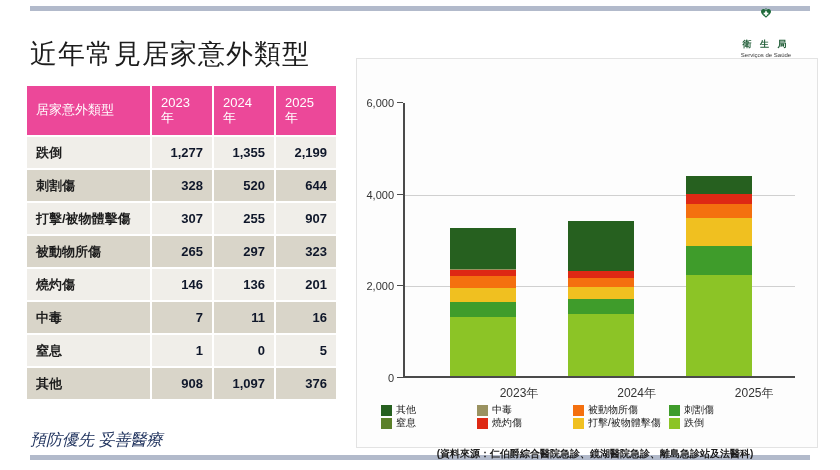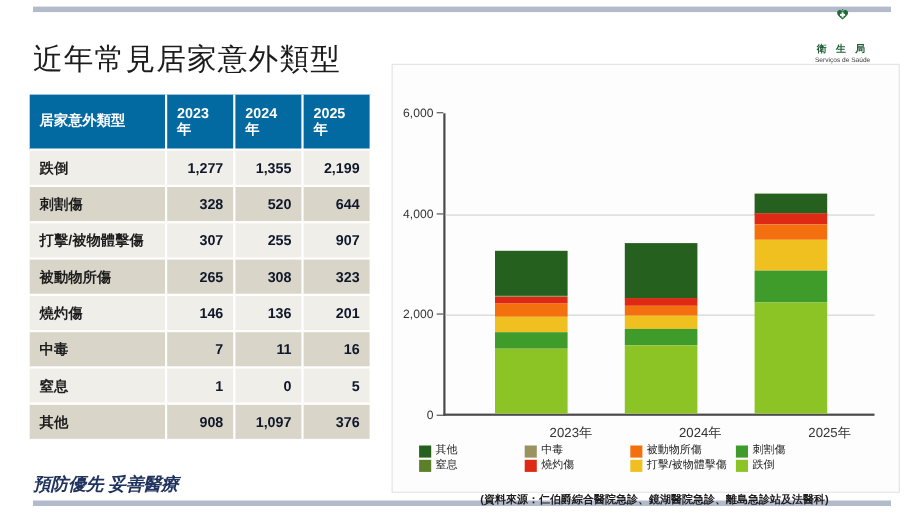--- a/index.html
+++ b/index.html
@@ -43,35 +43,35 @@
   }
 
   
   .table-wrap { position: absolute; left: 27px; top: 86px; width: 310px; }
   table.data { border-collapse: collapse; width: 310px; table-layout: fixed; }
   table.data th, table.data td {
     height: 33px; font-size: 13px; padding: 0 9px;
     border-right: 2px solid #ffffff; border-bottom: 2px solid #ffffff;
   }
   table.data th {
-    background: #0369a1; color: #ffffff; font-weight: 700;
+    background: #ec4899; color: #ffffff; font-weight: 400;
     text-align: left; height: 50px; line-height: 1.15; vertical-align: middle;
   }
   table.data th.yr { text-align: left; padding-left: 9px; }
   table.data td.cat { text-align: left; font-weight: 700; color: #1d1d1d; }
   table.data td.num { text-align: right; font-weight: 700; color: #0f172a; }
   tr.odd td { background: #f0eee9; }
   tr.even td { background: #d9d5c9; }
   tr.total td { background: #cdc9bb; }
   col.c0 { width: 124px; } col.c1, col.c2, col.c3 { width: 62px; }
 
   
   .slogan {
     position: absolute; left: 30px; top: 430px;
-    font-size: 16px; font-weight: 700; font-style: italic;
+    font-size: 16px; font-weight: 400; font-style: italic;
     color: #20335e; white-space: nowrap;
   }
 
   
   .chart-panel {
     position: absolute; left: 356px; top: 58px; width: 462px; height: 390px;
     background: #fdfdfd; border: 1px solid #e3e3e3;
   }
   .plot {
     position: absolute; left: 46px; top: 44px; width: 392px; height: 275px;
@@ -190,21 +190,21 @@
           </tr>
           <tr class="odd">
             <td class="cat">打擊/被物體擊傷</td>
             <td class="num">307</td>
             <td class="num">255</td>
             <td class="num">907</td>
           </tr>
           <tr class="even">
             <td class="cat">被動物所傷</td>
             <td class="num">265</td>
-            <td class="num">308</td>
+            <td class="num">297</td>
             <td class="num">323</td>
           </tr>
           <tr class="odd">
             <td class="cat">燒灼傷</td>
             <td class="num">146</td>
             <td class="num">136</td>
             <td class="num">201</td>
           </tr>
           <tr class="even">
             <td class="cat">中毒</td>

